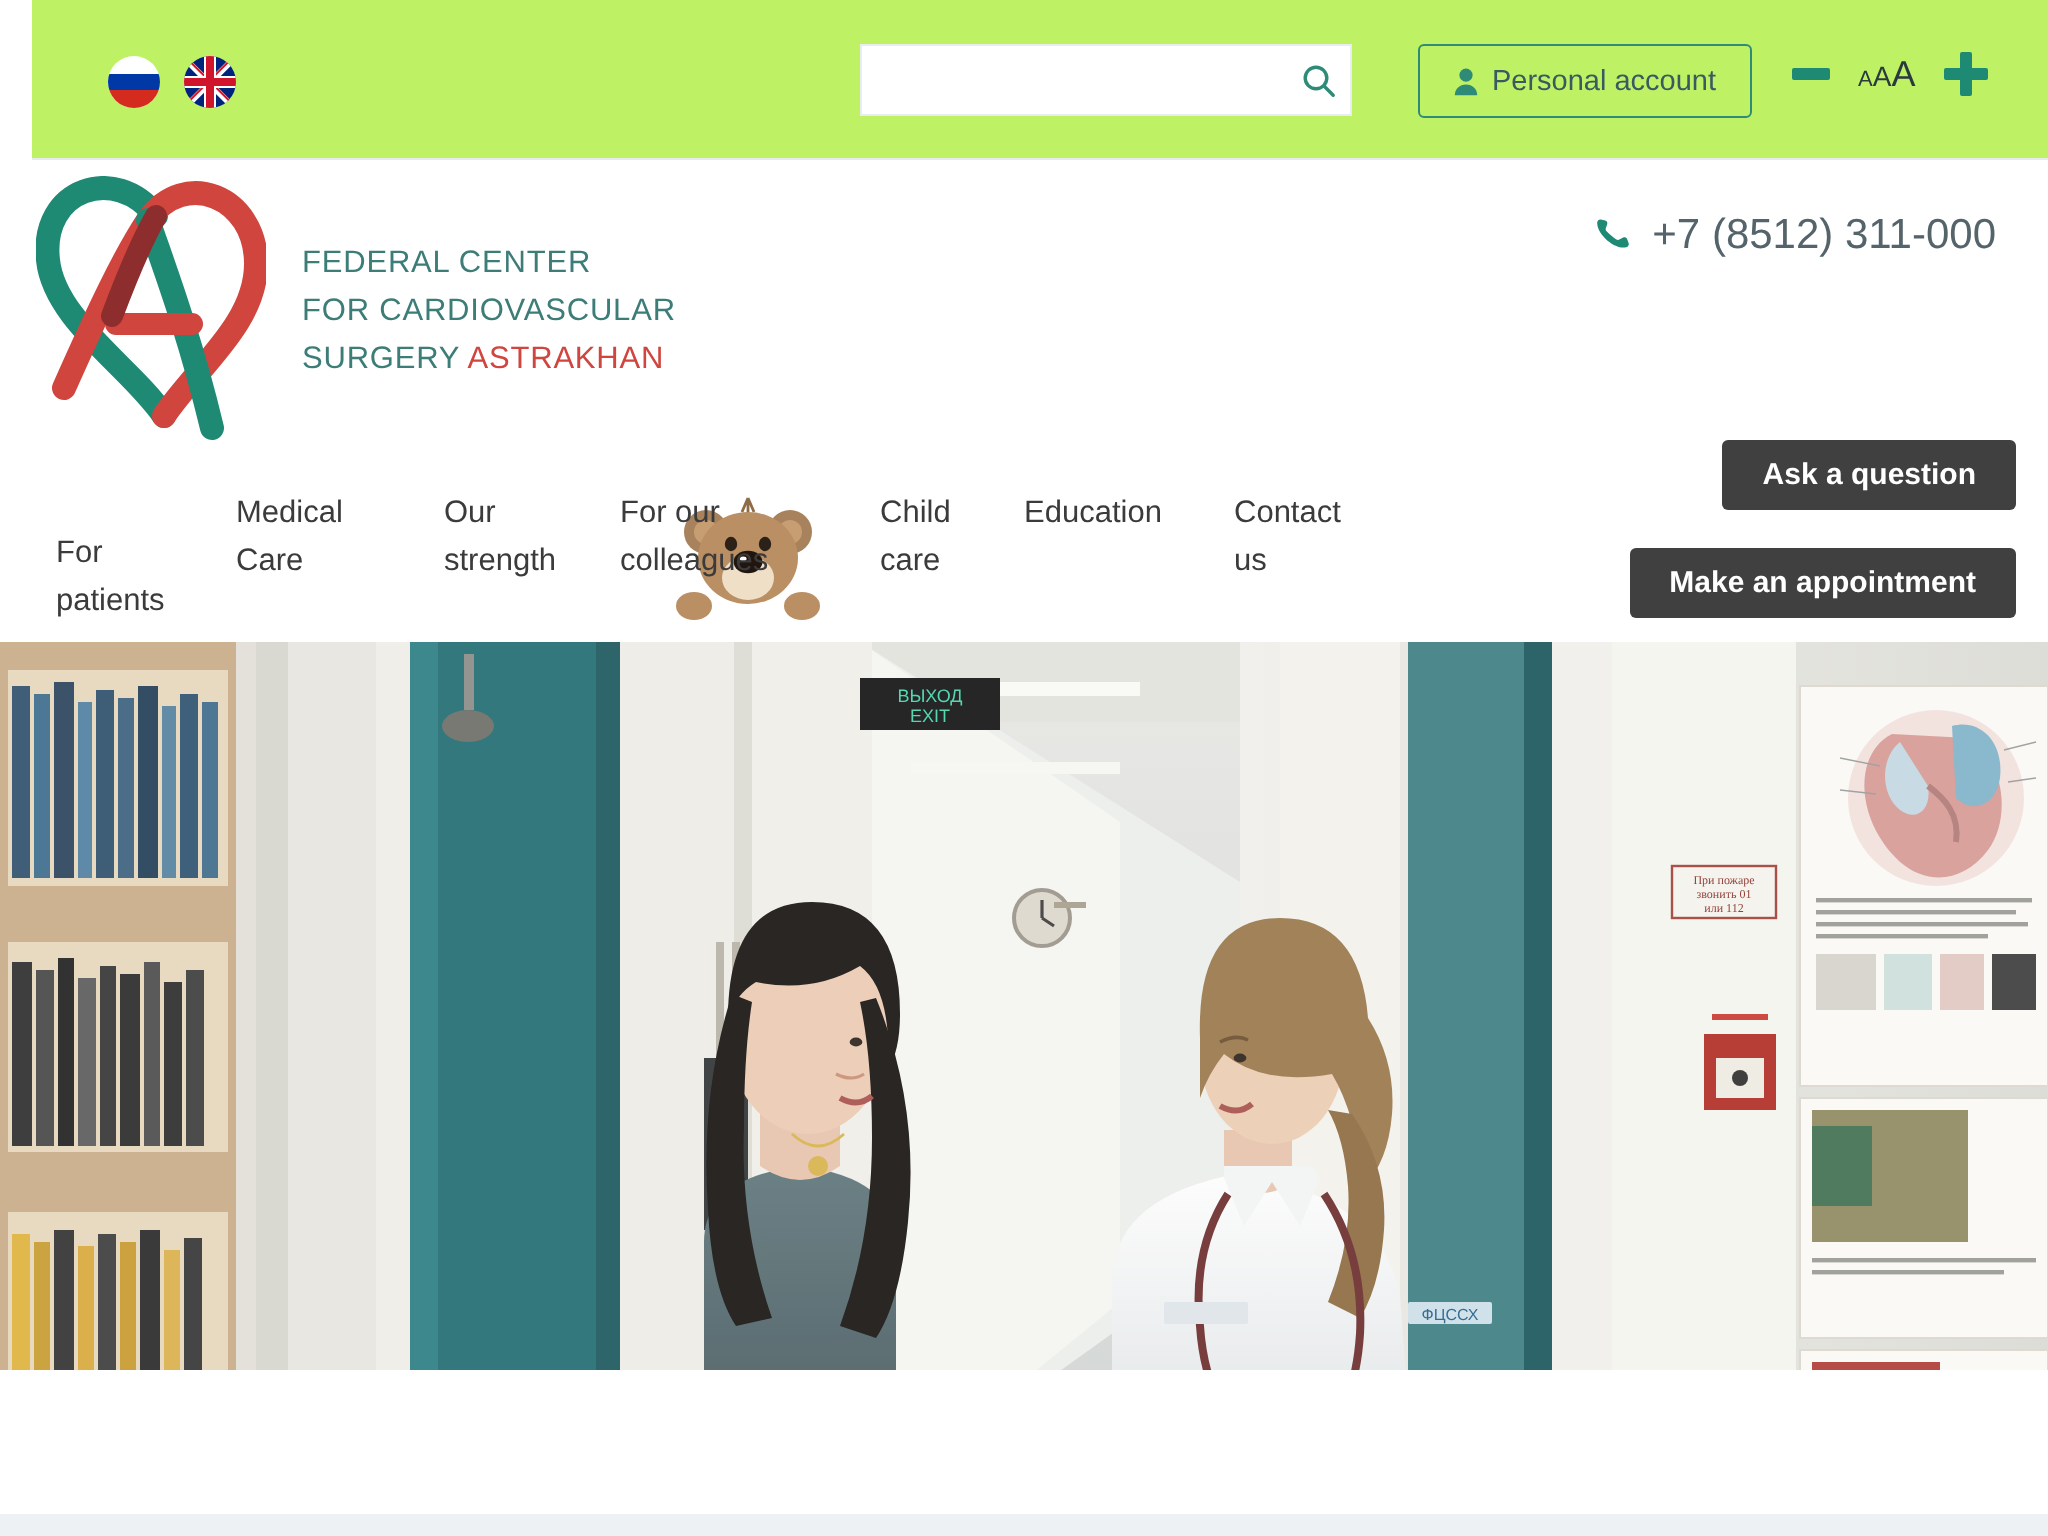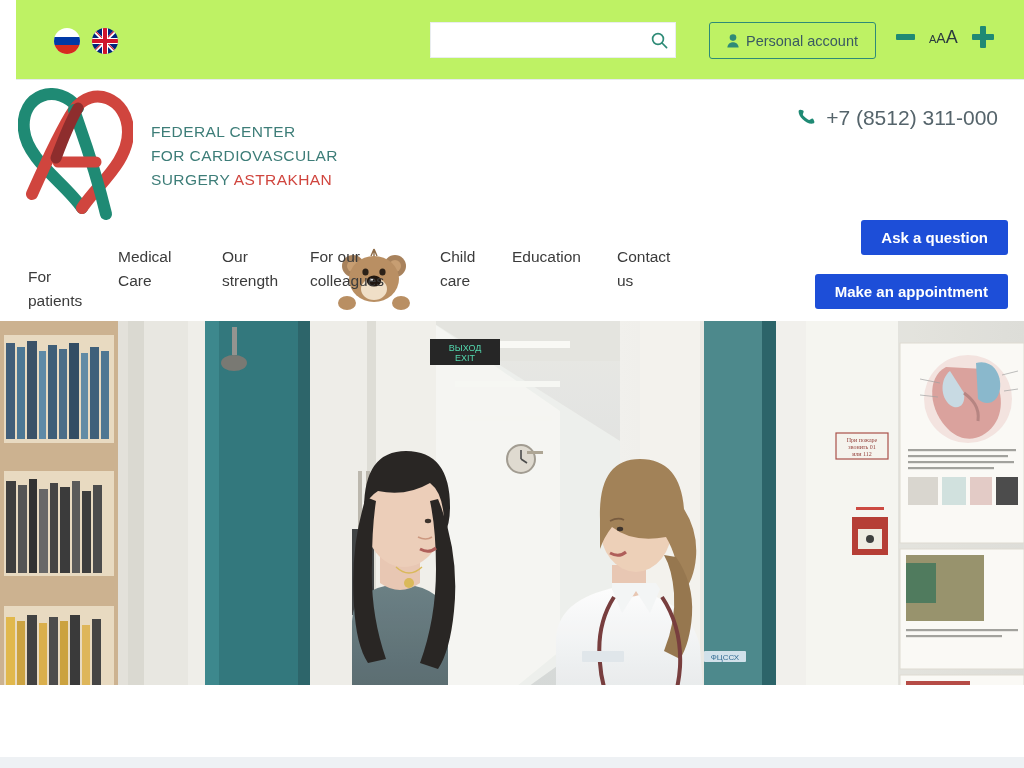--- a/index.html
+++ b/index.html
@@ -85,21 +85,21 @@
 
   
   .nav { position:absolute; left:28px; top:165px; display:flex; width:690px; }
   .nav-item { font-size:15.5px; color:#3b3b3b; line-height:24px; cursor:pointer; }
   .nav-item .nl { display:block; }
   .n0 { width:90px;margin-top:20px; } .n1 { width:104px; } .n2 { width:88px; }
   .n3 { width:72px; } .n4 { width:130px; } .n5 { width:105px; } .n6 { width:60px; }
 
   .cta-wrap { position:absolute; right:16px; top:140px; text-align:right; }
   .cta {
-    display:inline-block; background:#1d4ed8; color:#ffffff;
+    display:inline-block; background:#404040; color:#ffffff;
     font-weight:bold; font-size:15px; border:none; cursor:pointer;
     border-radius:3px; padding:0 20px; line-height:35px; height:35px;
   }
   .cta-ask { margin-bottom: 19px; }
 
   
   .hero { position:absolute; left:0; top:321px; width:1024px; height:364px; overflow:hidden; background:#fca5a5; }
   .hero svg { position:absolute; left:0; top:0; }
 
   .footer-strip { position:absolute; left:0; top:757px; width:1024px; height:11px; background:#eef1f4; }

